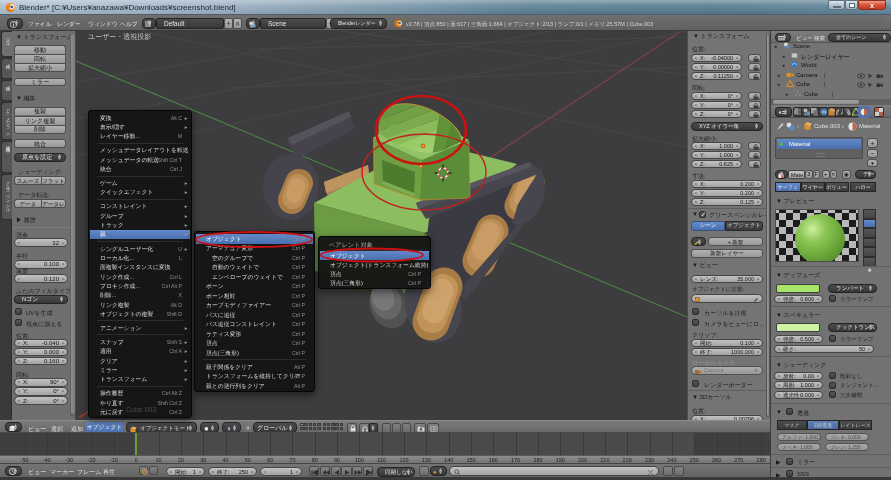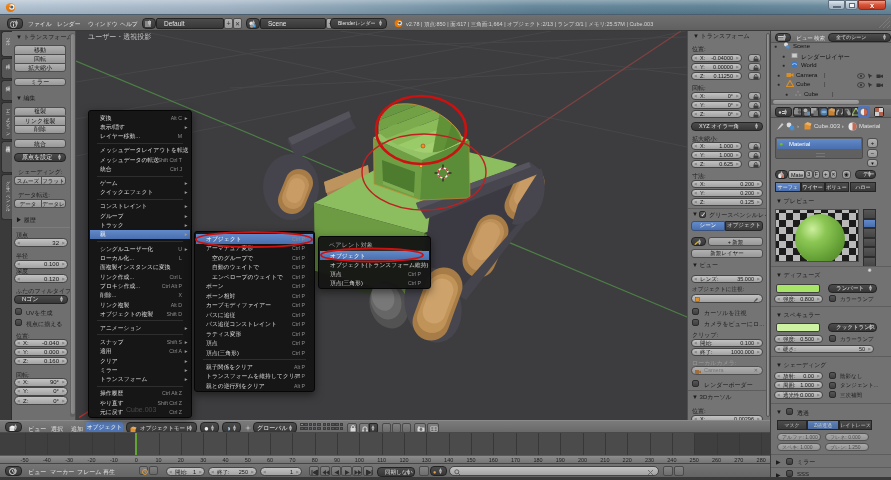--- a/index.html
+++ b/index.html
@@ -27,20 +27,21 @@
 </style></head><body>
 <div id="app">
     <div class="abs" style="left:0;top:0;width:891px;height:15px;background:linear-gradient(90deg,#aebfcf 0%,#9db0c2 25%,#7795a8 45%,#5b7f93 60%,#567b8f 80%,#648699 100%);border-bottom:1px solid #4e6478;">
 <svg class="abs" style="left:5px;top:2px;" width="11" height="11" viewBox="0 0 11 11">
 <circle cx="5.5" cy="5.5" r="4.6" fill="#eb7700"></circle>
         <circle cx="6.8" cy="5" r="2.7" fill="#fff"></circle>
         <circle cx="6.8" cy="5" r="1.6" fill="#2a5e8a"></circle>
         <path d="M0.5,4.5 Q3,2.5 6,3.5 L5,5.5 Q2.5,5 0.5,4.5Z" fill="#eb7700"></path>
       </svg>
 <div class="abs" style="left:0;top:0;width:891px;height:15px;background:linear-gradient(rgba(255,255,255,0.35),rgba(255,255,255,0.08) 40%,rgba(0,0,0,0.08));"></div>
+      <div class="txt" style="left:19px;top:3px;font-size:8px;color:#1b2836;">Blender* [C:¥Users¥anazawa¥Downloads¥screenshot.blend]</div>
 <div class="abs" style="left:828px;top:0;width:17px;height:10px;background:linear-gradient(#dfe7ee,#b4c2cf 50%,#9fb1c2);border:1px solid #60707f;border-radius:0 0 3px 3px;">
         <div class="abs" style="left:4px;top:5px;width:8px;height:2.4px;background:#f6f9fb;border:0.5px solid #5a6a78;"></div>
       </div>
 <div class="abs" style="left:845px;top:0;width:13px;height:10px;background:linear-gradient(#dfe7ee,#b4c2cf 50%,#9fb1c2);border:1px solid #60707f;border-radius:0 0 3px 3px;">
         <div class="abs" style="left:3px;top:2px;width:6px;height:5px;border:1.2px solid #5a6a78;background:#f2f6f9;"></div>
       </div>
 <div class="abs" style="left:858px;top:0;width:28px;height:10px;background:linear-gradient(#f0a08a,#d9573d 45%,#c23a22);border:1px solid #8a3020;border-radius:0 0 3px 3px;display:flex;align-items:center;justify-content:center;">
         <span style="color:#fff;font-size:7.5px;font-weight:bold;text-shadow:0 1px 1px #7a2a1a;">x</span>
       </div>
 </div>

